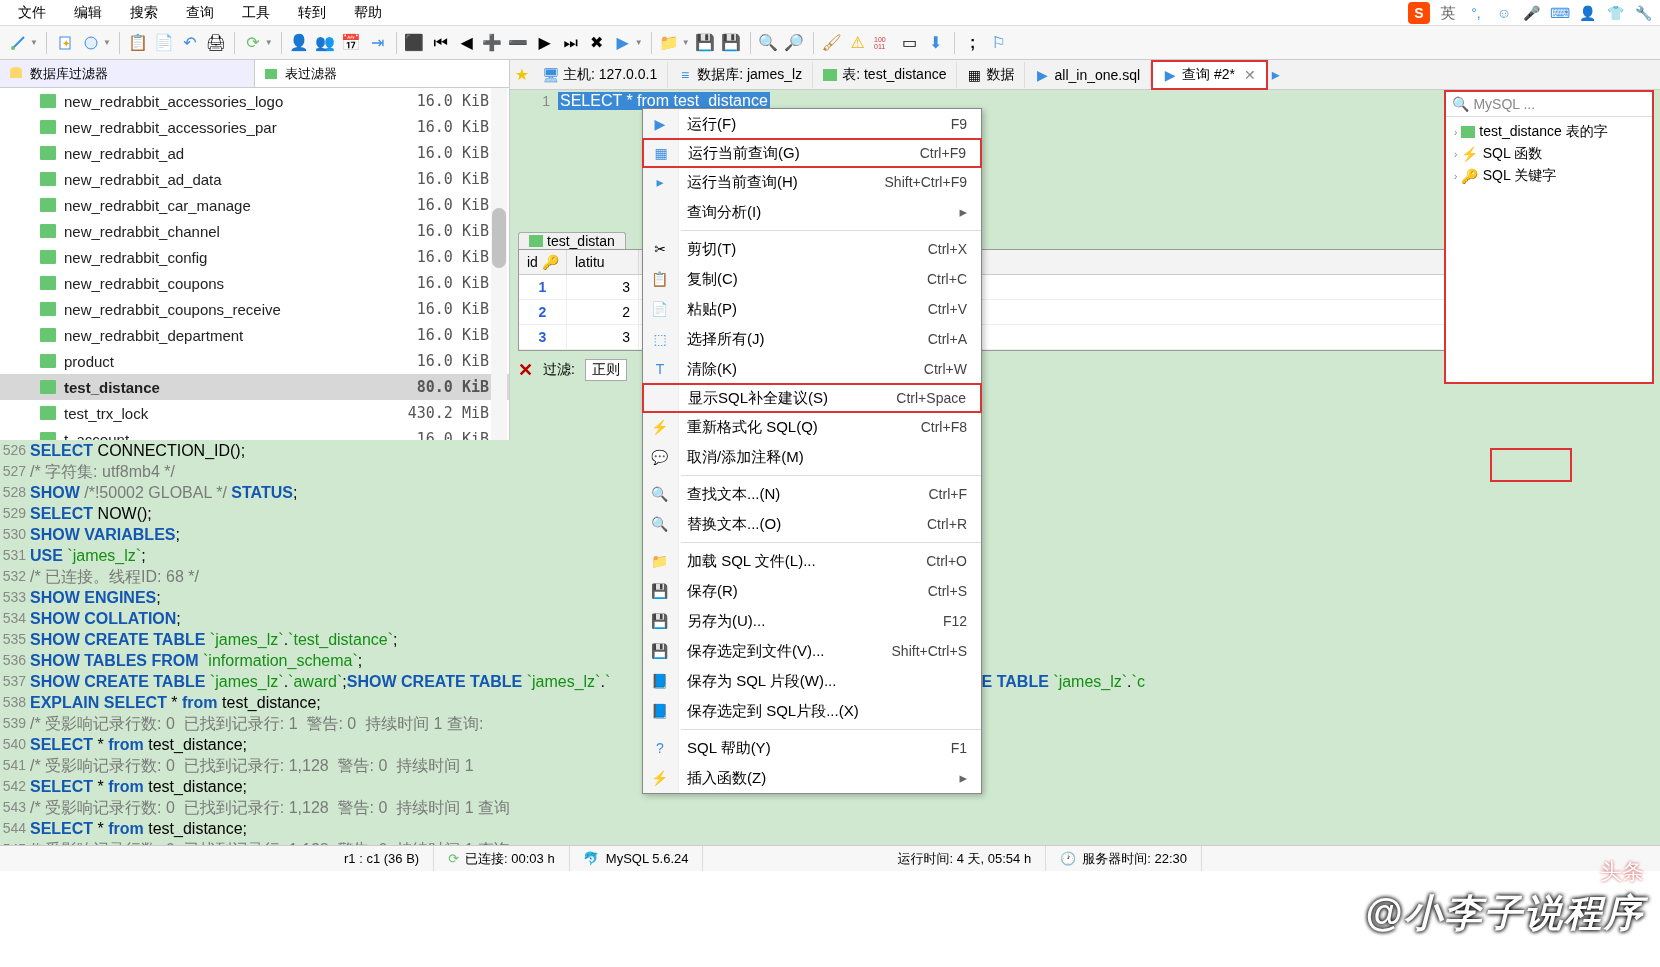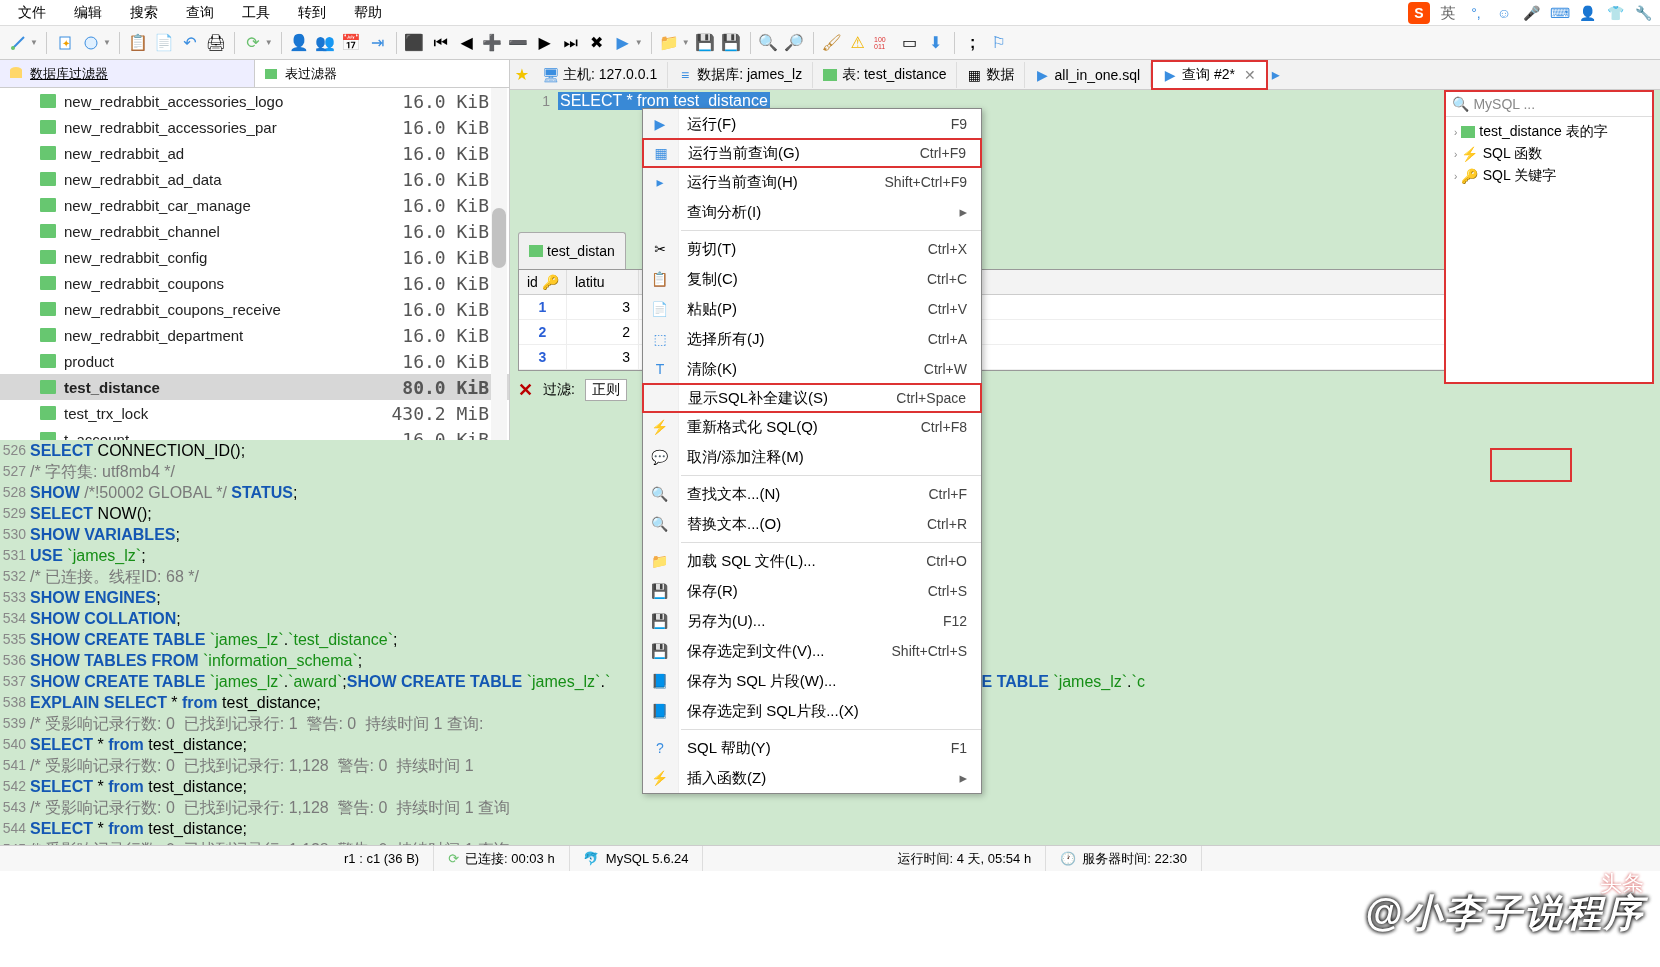--- a/index.html
+++ b/index.html
@@ -24,47 +24,47 @@
 
 
 .row2 { display: flex; height: 380px; }
 .row3 { height: 405px; overflow: hidden; }
 .statusbar { height: 26px; border-top: 1px solid #ccc; display: flex; align-items: center; font-size: 13px; background: #f7f7f7; }
 
 
 .sidebar { width: 510px; display: flex; flex-direction: column; border-right: 1px solid #ccc; }
 .filter-tabs { display: flex; height: 28px; border-bottom: 1px solid #ccc; }
 .filter-tab { flex: 1; display: flex; align-items: center; padding: 0 8px; font-size: 13px; background: #fff; }
-.filter-tab.active { background: #eef; border-right: 1px solid #ccc; text-decoration: underline; }
+.filter-tab.active { background: #eef; border-right: 1px solid #ccc; }
 .filter-tab-icon { width: 16px; height: 16px; margin-right: 6px; }
 .table-list { flex: 1; overflow-y: auto; position: relative; }
 .table-row { display: flex; align-items: center; height: 26px; padding-left: 40px; padding-right: 20px; font-size: 15px; }
 .table-row.selected { background: #d7d7d7; font-weight: bold; }
 .table-icon { width: 16px; height: 14px; background: #67c770; margin-right: 8px; border-radius: 1px; }
 .table-name { flex: 1; color: #222; }
-.table-size { color: #555; font-size: 18px; font-family: Consolas, monospace; }
+.table-size { color: #555; font-size: 15px; font-family: Consolas, monospace; }
 .scroll-ind { position: absolute; right: 2px; top: 0; width: 16px; height: 100%; background: #f5f5f5; }
 .scroll-thumb { width: 14px; background: #c2c2c2; border-radius: 7px; margin: 0 auto; }
 
 
 .center { flex: 1; display: flex; flex-direction: column; background: #cfe8cf; position: relative; }
 .tab-strip { height: 30px; display: flex; align-items: center; background: #f2f2f2; border-bottom: 1px solid #ccc; }
 .star { width: 24px; text-align: center; color: #f3c400; font-size: 16px; }
 .etab { display: flex; align-items: center; padding: 4px 10px; font-size: 14px; border-right: 1px solid #ddd; gap: 5px; white-space: nowrap; }
 .etab.active { background: #fff; border-bottom: 2px solid #3b8ee0; }
 .etab-x { color: #888; margin-left: 4px; font-size: 14px; }
 .etab-icon { width: 14px; height: 14px; display: inline-flex; align-items: center; justify-content: center; }
 
 .sql-line { display: flex; background: #cfe8cf; font-family: Consolas, monospace; font-size: 16px; height: 22px; align-items: center; }
 .sql-gutter { width: 48px; text-align: right; padding-right: 8px; color: #888; font-size: 14px; }
 .sql-sel { background: #3989d6; color: #fff; padding: 0 2px; }
 
 .result-area { margin-top: 120px; padding: 0 8px; }
 .result-tabhead { display: flex; align-items: center; }
-.result-tab { background: #f0f0f0; border: 1px solid #aaa; border-bottom: none; padding: 10px 10px; font-size: 14px; border-radius: 3px 3px 0 0; display: flex; align-items: center; gap: 4px; }
+.result-tab { background: #f0f0f0; border: 1px solid #aaa; border-bottom: none; padding: 0 10px; font-size: 14px; border-radius: 3px 3px 0 0; display: flex; align-items: center; gap: 4px; }
 .result-grid { background: #fff; border: 1px solid #999; }
 .grid-header { display: flex; background: #f3f3f3; border-bottom: 1px solid #ccc; font-size: 14px; }
 .grid-header > div { padding: 4px 8px; border-right: 1px solid #ddd; }
 .gh-id { width: 48px; display: flex; align-items: center; gap: 4px; }
 .gh-lat { width: 72px; }
 .grid-row { display: flex; border-bottom: 1px solid #eee; font-size: 14px; }
 .grid-row > div { padding: 4px 8px; border-right: 1px solid #eee; }
 .gc-id { width: 48px; text-align: center; color: #2a5fd6; font-weight: bold; }
 .gc-lat { width: 72px; text-align: right; }
 
@@ -100,21 +100,21 @@
 .log-text { flex: 1; overflow: hidden; }
 .lk-blue { color: #1457b3; font-weight: bold; }
 .lk-grey { color: #7a7a7a; }
 .lk-green { color: #168e16; }
 
 
 svg { display: block; }
 
 
 .watermark { position: absolute; right: 16px; bottom: 28px; font-size: 38px; font-weight: bold; color: #fff; text-shadow: 0 0 4px #000, 0 0 4px #000; font-style: italic; letter-spacing: 2px; }
-.watermark2 { position: absolute; right: 16px; bottom: 68px; font-size: 22px; color: #fff; text-shadow: 0 0 3px #c33; }
+.watermark2 { position: absolute; right: 16px; bottom: 80px; font-size: 22px; color: #fff; text-shadow: 0 0 3px #c33; }
 
 
 .sb-seg { padding: 0 14px; border-right: 1px solid #ddd; display: flex; align-items: center; gap: 6px; height: 100%; }
 
 </style>
 </head>
 <body>
 
 <div class="menubar">
   <span>文件</span>

